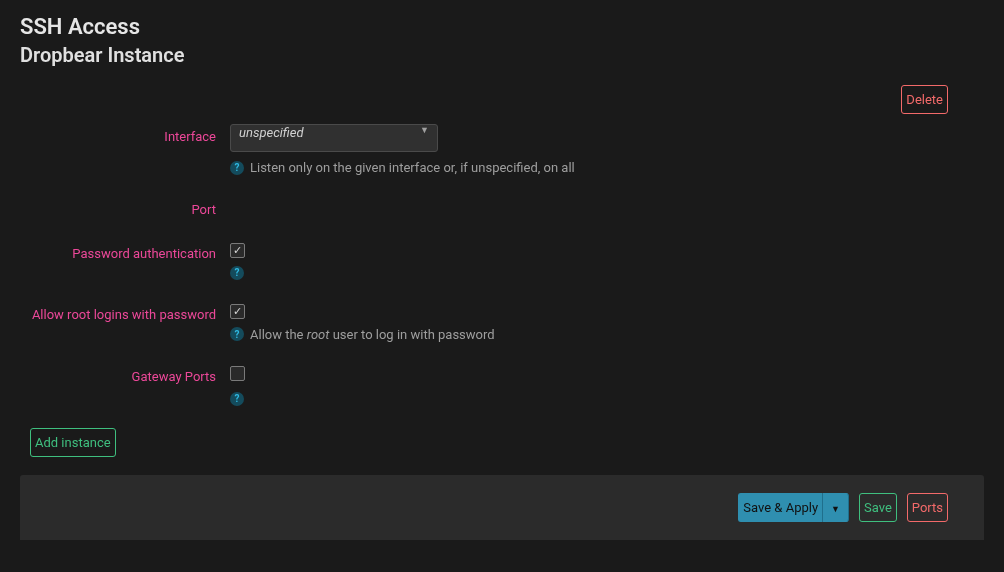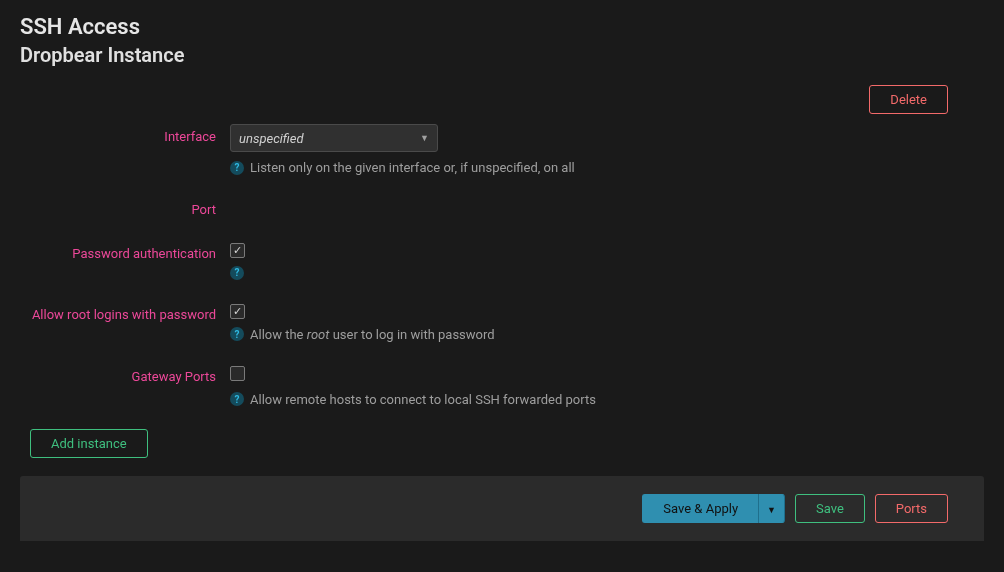--- a/index.html
+++ b/index.html
@@ -38,21 +38,21 @@
     .delete-row {
       display: flex;
       justify-content: flex-end;
       margin-bottom: 10px;
       padding-right: 36px;
     }
     .btn {
       background: transparent;
       border: 1px solid;
       border-radius: 3px;
-      padding: 6px 20px;
+      padding: 6px 4px;
       font-size: 13px;
       cursor: pointer;
       font-family: inherit;
     }
     .btn-red { color: #f36a6a; border-color: #f36a6a; }
     .btn-green { color: #3fbf7f; border-color: #3fbf7f; }
     .btn-primary {
       background: #2f8fb0;
       color: #111;
       border-color: #2f8fb0;
@@ -72,21 +72,20 @@
       line-height: 1.35;
     }
     .form-control { flex: 1; }
     .select-wrap {
       background: #303030;
       border: 1px solid #4a4a4a;
       border-radius: 3px;
       width: 208px;
       height: 28px;
       display: flex;
-      align-items: center;
       justify-content: space-between;
       padding: 0 8px;
       color: #d0d0d0;
       font-style: italic;
       cursor: pointer;
     }
     .select-wrap .caret {
       font-style: normal;
       color: #a0a0a0;
       font-size: 9px;
@@ -228,21 +227,20 @@
       </div>
     </div>
   </div>
 
   <div class="form-row">
     <div class="form-label">Gateway Ports</div>
     <div class="form-control">
       <div class="checkbox"></div>
       <div class="hint">
         <span class="help-icon">?</span>
-        <span>Allow remote hosts to connect to local SSH forwarded ports</span>
       </div>
     </div>
   </div>
 
   <div class="add-row">
     <button class="btn btn-green">Add instance</button>
   </div>
 </div>
 
 <div class="bottom-bar">

